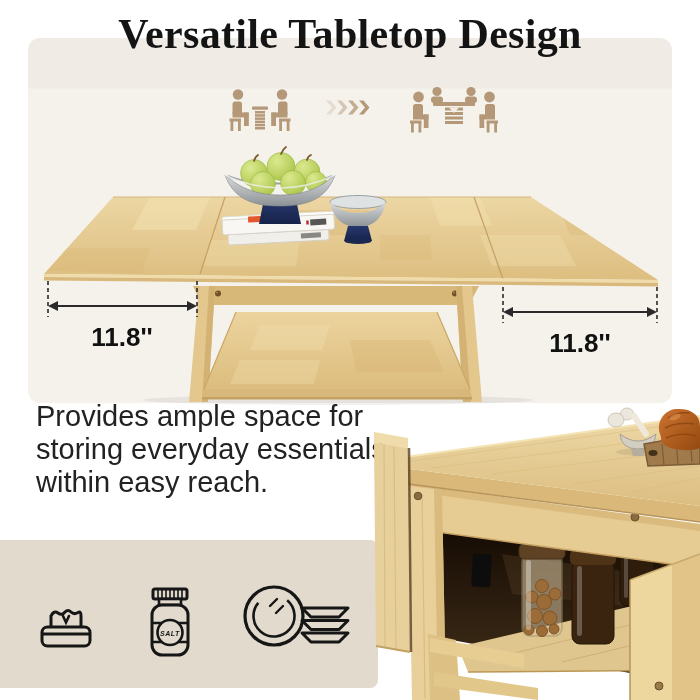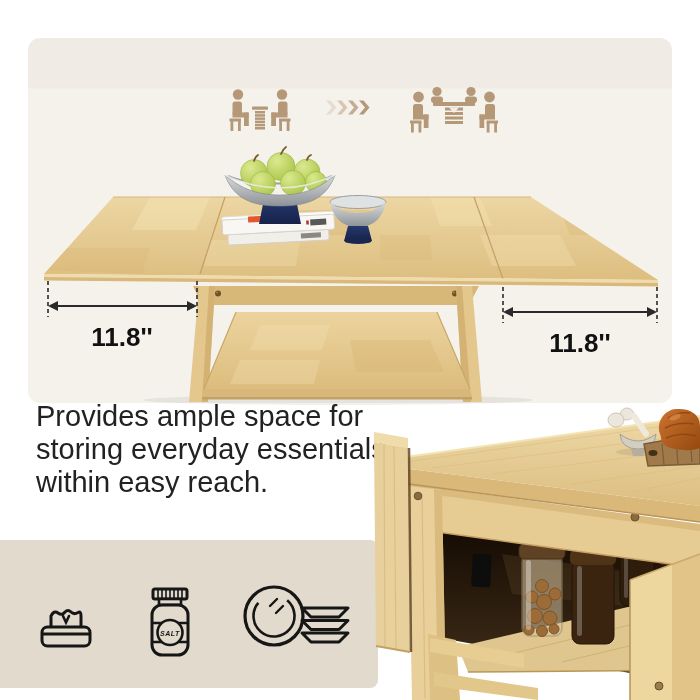--- a/index.html
+++ b/index.html
@@ -19,20 +19,21 @@
   .panel-icon{position:absolute;}
   .photo-br{position:absolute;left:372px;top:404px;z-index:1;}
 </style>
 </head>
 <body>
 
 <div class="canvas">
 
   <div class="hero-panel"></div>
 
+  <h1 class="title">Versatile Tabletop Design</h1>
 
   <svg class="cap-icon" style="left:227px;top:88px" width="66" height="47" viewBox="0 0 66 47">
     <g fill="#b49878">
       <g id="sit2">
         <circle cx="11" cy="6.5" r="5.2"></circle>
         <rect x="5.5" y="13.5" width="9.5" height="14" rx="2.5"></rect>
         <rect x="5.5" y="24.5" width="16" height="5"></rect>
         <rect x="17" y="24.5" width="4.8" height="13.5"></rect>
         <rect x="2.5" y="30.5" width="11.5" height="3"></rect>
         <rect x="3.5" y="33" width="2.8" height="10"></rect>

